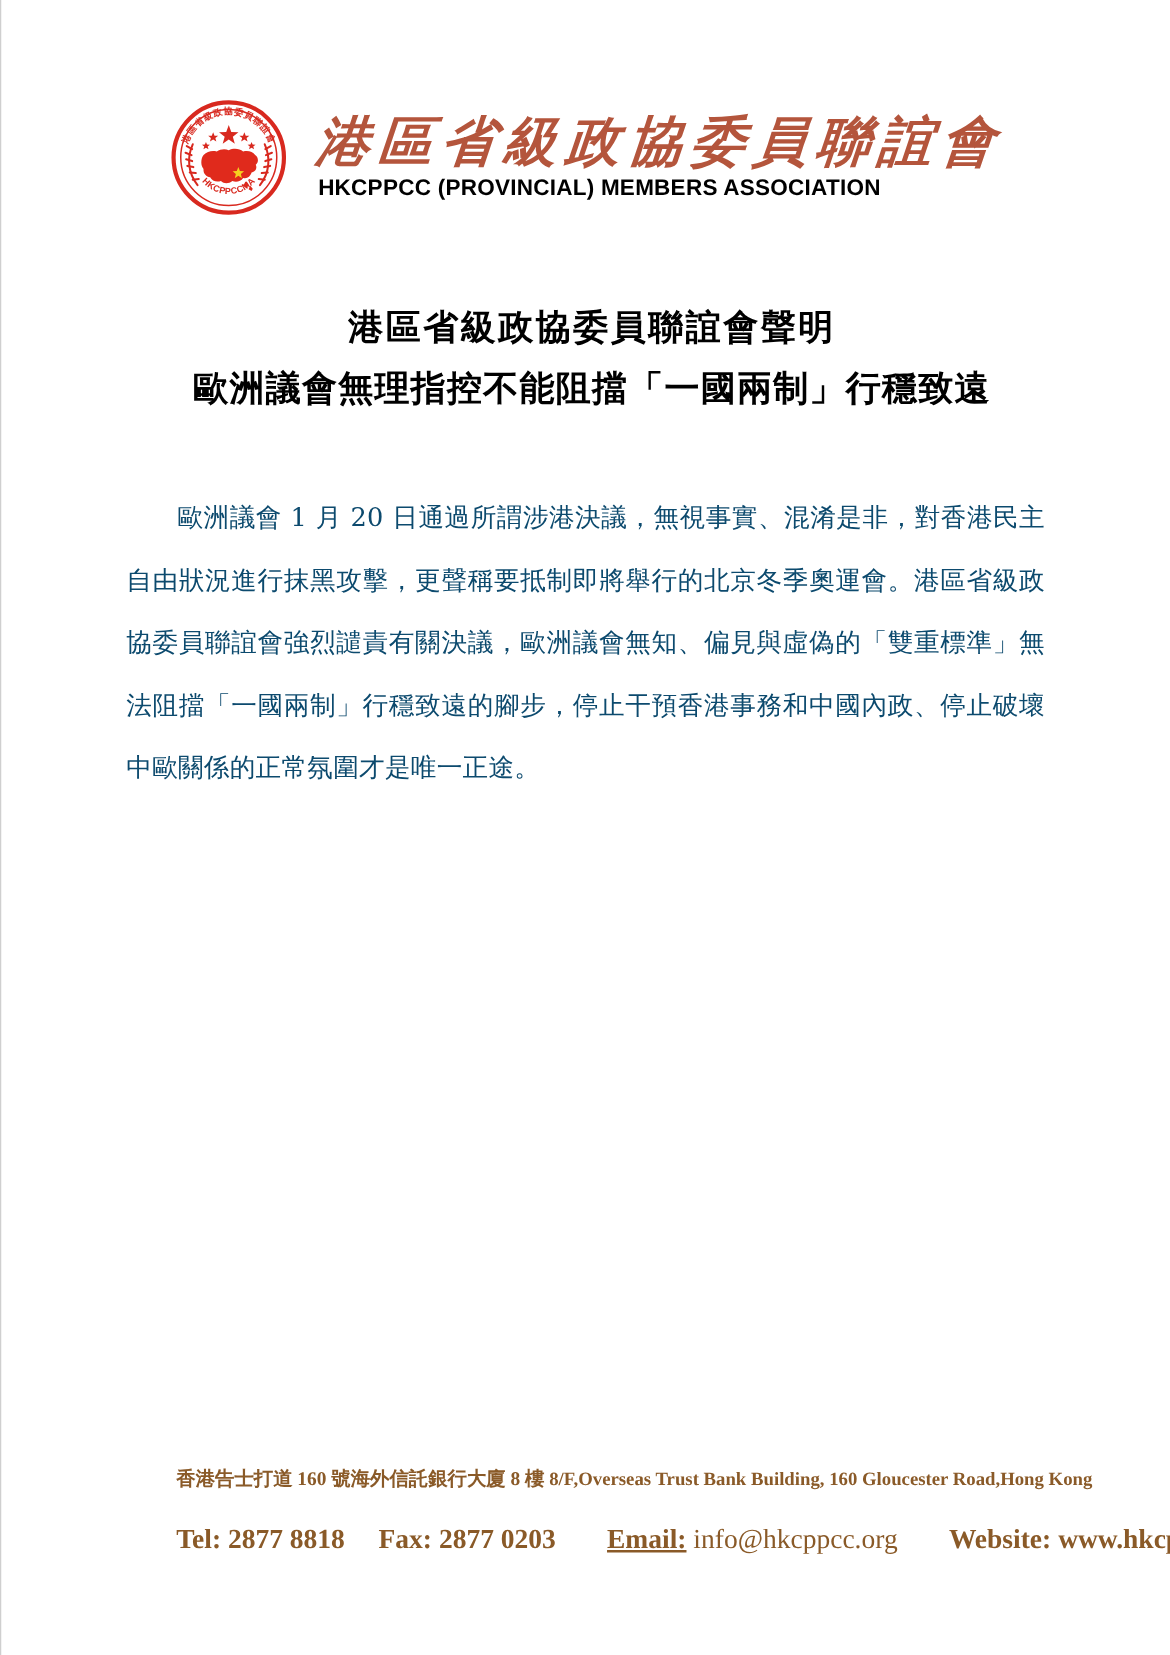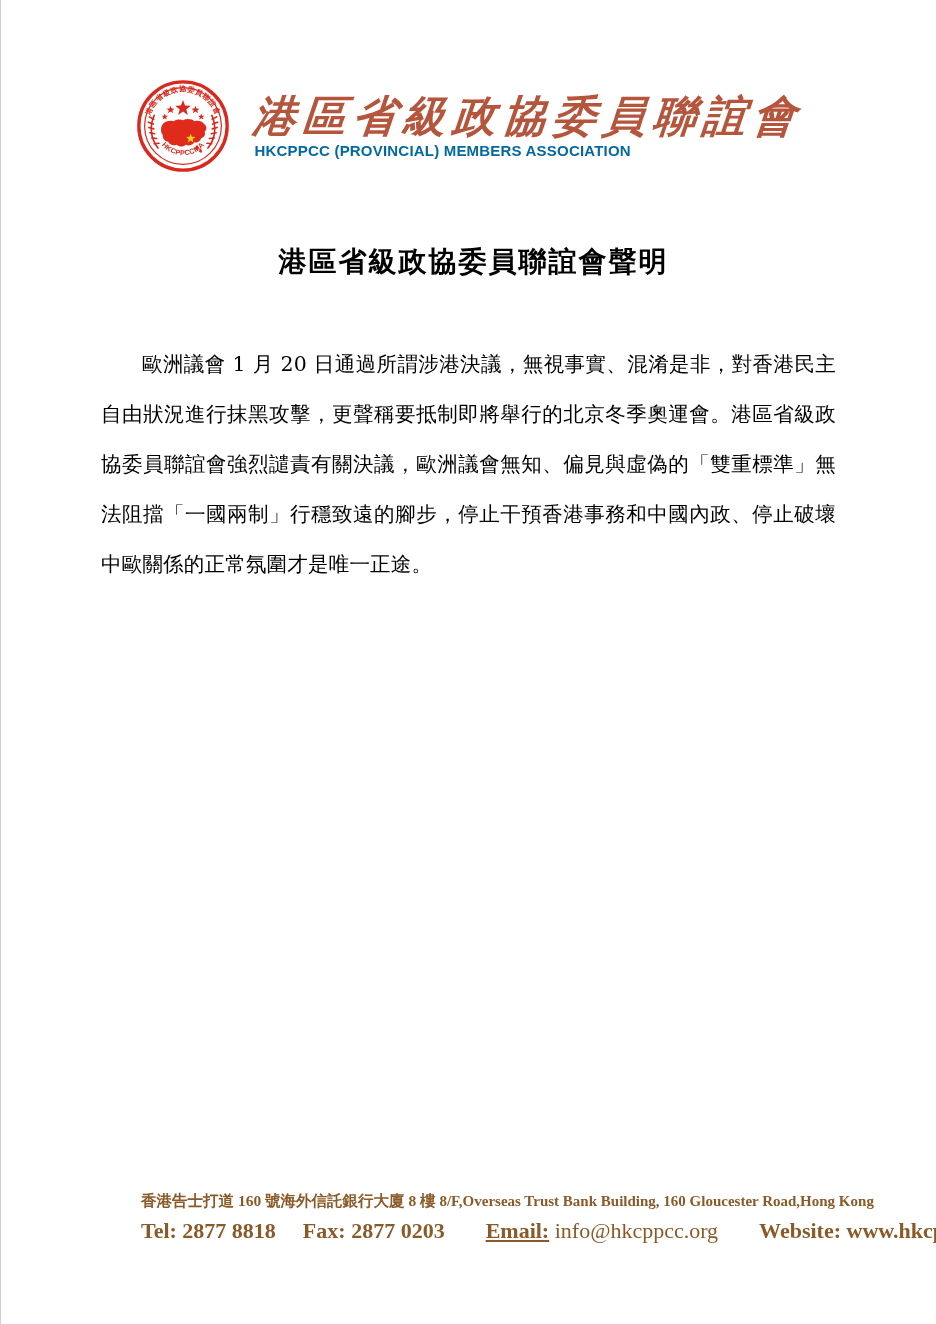--- a/index.html
+++ b/index.html
@@ -57,24 +57,24 @@
     line-height: 1.1;
     letter-spacing: 7px;
     color: #b4553c;
     font-weight: 700;
     font-style: italic;
     white-space: nowrap;
     transform: skewX(-5deg);
   }
   .org-en {
     font-family: "Liberation Sans", sans-serif;
-    font-size: 15px;
+    font-size: 18px;
     font-weight: 700;
     letter-spacing: 0.2px;
-    color: #0369a1;
+    color: #000000;
     white-space: nowrap;
     padding-left: 2px;
   }
 
   
   .titles {
     margin-top: 66px;
     text-align: center;
     padding-left: 10px;
   }
@@ -100,35 +100,36 @@
     margin: 56px 100px 0 100px;
     flex: 1 1 auto;
   }
   .para {
     font-family: "DejaVu Serif", "Liberation Serif", serif;
     font-size: 20.5px;
     line-height: 50px;
     text-align: justify;
     text-justify: inter-character;
     text-indent: 2em;
-    color: #000000;
+    color: #0c4a6e;
     margin: 0 0 2px 0;
     letter-spacing: 0.2px;
   }
 
   
   .footer {
     margin: 0 0 76px 0;
     padding: 0 0 0 0;
     text-align: left;
   }
   .footer-line {
     color: #8a5a28;
     font-family: "Liberation Serif", "DejaVu Serif", serif;
     white-space: nowrap;
+    margin-top: 17px;
   }
   .footer-address {
     font-size: 15.5px;
     font-weight: 700;
     padding-left: 140px;
     line-height: 1.45;
   }
   .footer-address .addr-en {
     font-weight: 700;
     font-size: 15px;
@@ -212,20 +213,21 @@
       <div class="org-block">
         <div class="org-cn">港區省級政協委員聯誼會</div>
         <div class="org-en">HKCPPCC (PROVINCIAL) MEMBERS ASSOCIATION</div>
       </div>
 
     </div>
   </div>
 
   <div class="titles">
     <div class="title-main">港區省級政協委員聯誼會聲明</div>
+    <div class="title-sub">歐洲議會無理指控不能阻擋「一國兩制」行穩致遠</div>
   </div>
 
   <div class="body-copy">
     <p class="para">歐洲議會 1 月 20 日通過所謂涉港決議，無視事實、混淆是非，對香港民主自由狀況進行抹黑攻擊，更聲稱要抵制即將舉行的北京冬季奧運會。港區省級政協委員聯誼會強烈譴責有關決議，歐洲議會無知、偏見與虛偽的「雙重標準」無法阻擋「一國兩制」行穩致遠的腳步，停止干預香港事務和中國內政、停止破壞中歐關係的正常氛圍才是唯一正途。</p>
   </div>
 
   <div class="footer">
     <div class="footer-line footer-address">
       <span>香港告士打道 160 號海外信託銀行大廈 8 樓</span>
       <span class="addr-en">8/F,Overseas Trust Bank Building, 160 Gloucester Road,Hong Kong</span>

